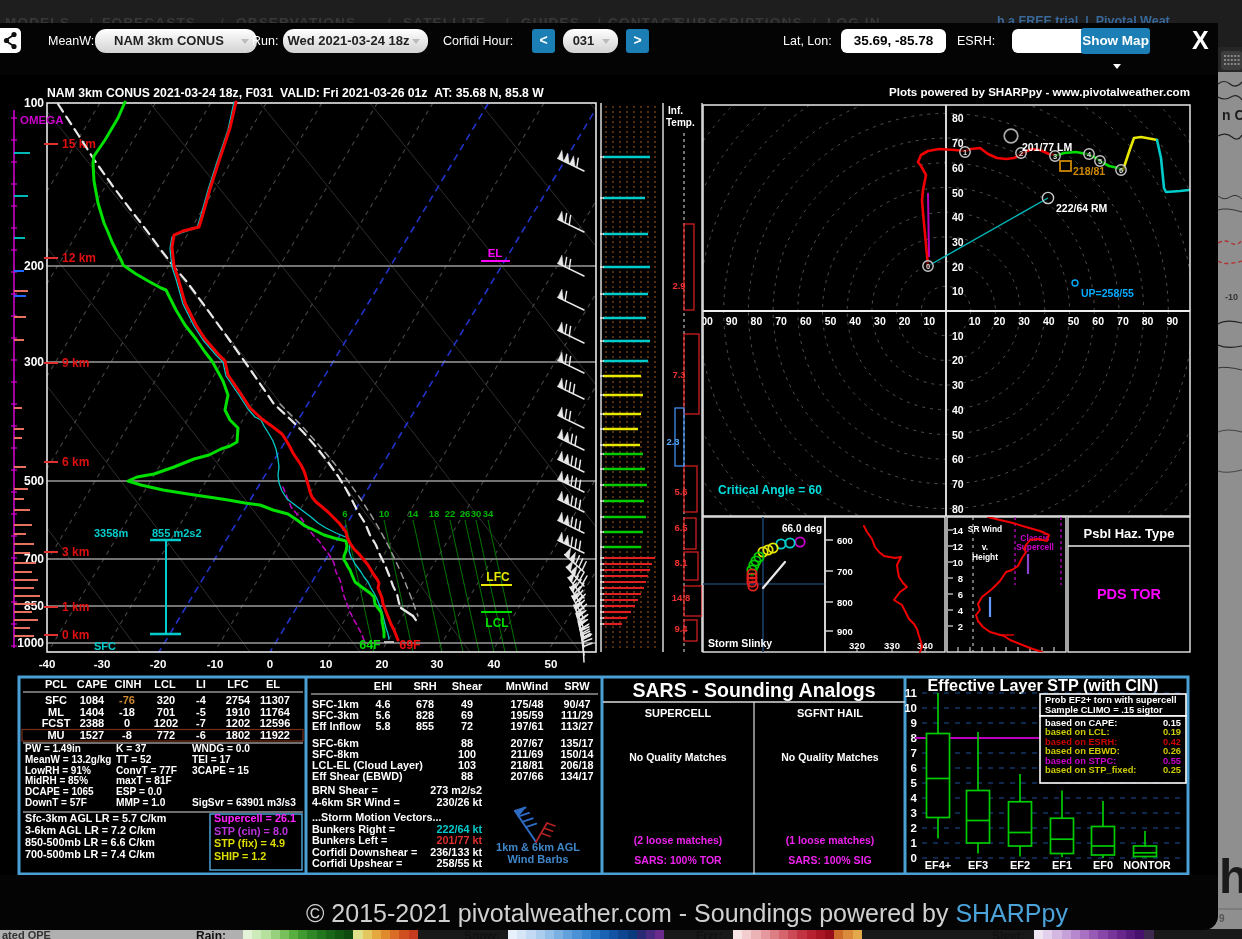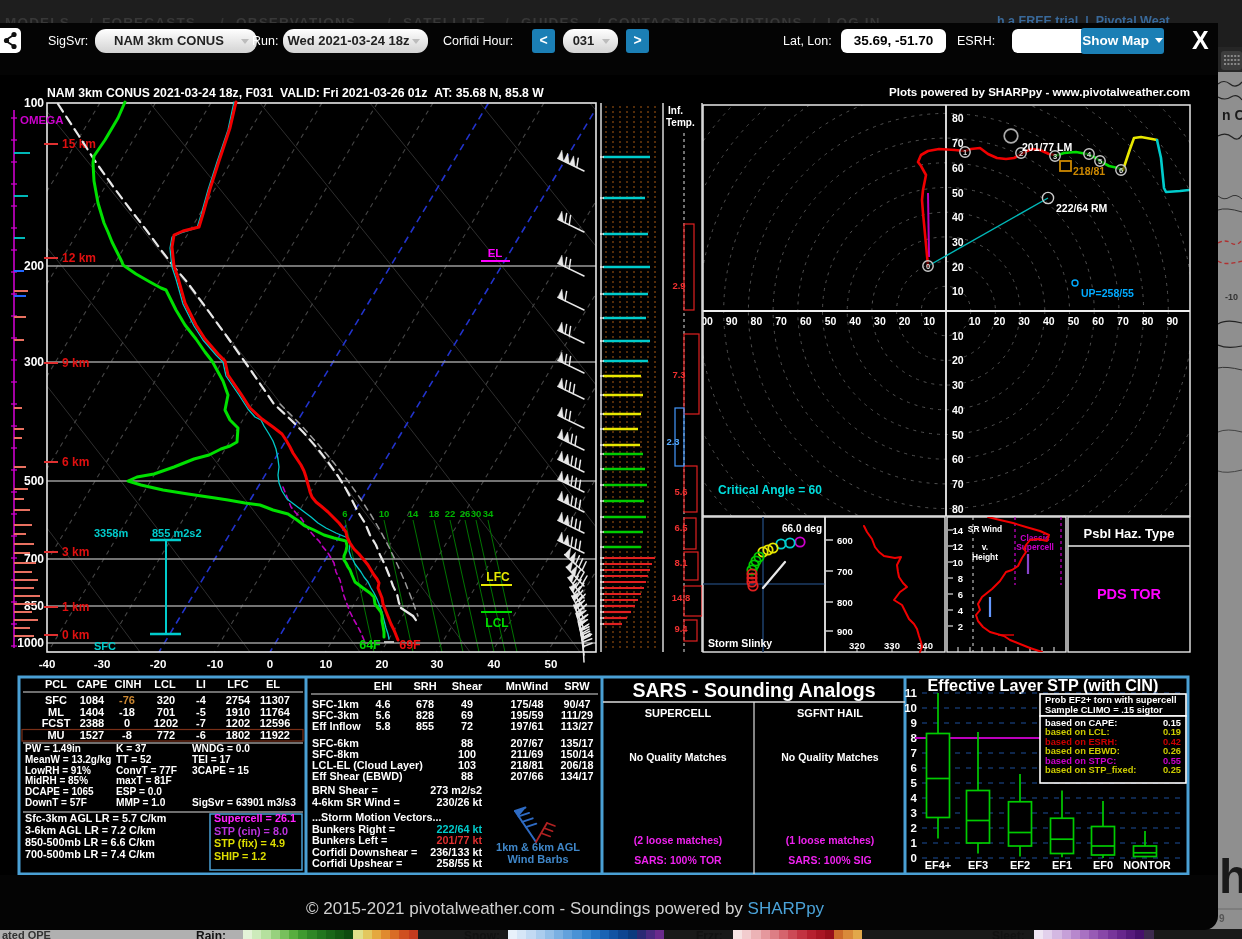--- a/index.html
+++ b/index.html
@@ -147,33 +147,33 @@
   <svg width="21" height="25" viewBox="0 0 21 25">
         <g fill="#111">
           <circle cx="6.5" cy="12.5" r="2.6"></circle>
           <circle cx="14" cy="6.5" r="2.6"></circle>
           <circle cx="14" cy="18.5" r="2.6"></circle>
           <path d="M6,12 L14,6.8 M6,13 L14,18.2" stroke="#111" stroke-width="1.8"></path>
         </g>
       </svg>
  </div>
 </div>
-<div class="lbl" style="left:48px">SigSvr:</div>
+<div class="lbl" style="left:48px">MeanW:</div>
 <div class="dd" style="left:95px;width:162px">NAM 3km CONUS<span class="ch"></span></div>
 <div class="lbl" style="left:252px">Run:</div>
 <div class="dd" style="left:283px;width:145px">Wed 2021-03-24 18z<span class="ch"></span></div>
 <div class="lbl" style="left:443px">Corfidi Hour:</div>
 <div class="btn" style="left:532px">&lt;</div>
 <div class="dd" style="left:563px;width:55px">031<span class="ch"></span></div>
 <div class="btn" style="left:626px">&gt;</div>
 <div class="lbl" style="left:783px">Lat, Lon:</div>
-<div class="inp" style="left:841px;width:105px">35.69, -51.70</div>
+<div class="inp" style="left:841px;width:105px">35.69, -85.78</div>
 <div class="lbl" style="left:957px">ESRH:</div>
 <div class="inp" style="left:1012px;width:78px"></div>
-<div style="position:absolute;left:1081px;top:28px;width:83px;height:26px;background:#1b7fb5;border-radius:3px;color:#fff;font-weight:bold;font-size:13.5px;text-align:center;line-height:26px">Show Map <span style="display:inline-block;width:0;height:0;border-left:4px solid transparent;border-right:4px solid transparent;border-top:5px solid #fff;margin-left:2px;vertical-align:2px"></span></div>
+<div style="position:absolute;left:1081px;top:28px;width:69px;height:26px;background:#1b7fb5;border-radius:3px;color:#fff;font-weight:bold;font-size:13.5px;text-align:center;line-height:26px">Show Map <span style="display:inline-block;width:0;height:0;border-left:4px solid transparent;border-right:4px solid transparent;border-top:5px solid #fff;margin-left:2px;vertical-align:2px"></span></div>
 <div style="position:absolute;left:1192px;top:26px;color:#fff;font-weight:bold;font-size:25px">X</div>
 <svg style="position:absolute;left:0;top:75px" width="1218" height="600" viewBox="0 75 1218 600">
     <rect x="0" y="75" width="1218" height="600" fill="#000"></rect>
     <text x="47" y="97" fill="#fff" font-size="12.2" font-weight="bold" text-anchor="start" font-family="&quot;Liberation Sans&quot;, sans-serif">NAM 3km CONUS 2021-03-24 18z, F031&nbsp;&nbsp;VALID: Fri 2021-03-26 01z&nbsp;&nbsp;AT: 35.68 N, 85.8 W</text>
     <text x="1190" y="96" fill="#fff" font-size="11.6" font-weight="bold" text-anchor="end" font-family="&quot;Liberation Sans&quot;, sans-serif">Plots powered by SHARPpy - www.pivotalweather.com</text>
     <clipPath id="skc">
       <rect x="47" y="103" width="549" height="549"></rect>
     </clipPath>
     <g clip-path="url(#skc)">
       <path d="M-80,652 Q-255,415 -510,103" fill="none" stroke="#2e2e2e" stroke-width="1"></path>
@@ -930,12 +930,12 @@
     <text x="1181" y="735.4" fill="#cccc00" font-size="9.3" font-weight="bold" text-anchor="end" font-family="&quot;Liberation Sans&quot;, sans-serif">0.19</text>
     <text x="1045" y="744.8" fill="#cc0000" font-size="9.3" font-weight="bold" text-anchor="start" font-family="&quot;Liberation Sans&quot;, sans-serif">based on ESRH:</text>
     <text x="1181" y="744.8" fill="#cc0000" font-size="9.3" font-weight="bold" text-anchor="end" font-family="&quot;Liberation Sans&quot;, sans-serif">0.42</text>
     <text x="1045" y="754.1999999999999" fill="#cccc00" font-size="9.3" font-weight="bold" text-anchor="start" font-family="&quot;Liberation Sans&quot;, sans-serif">based on EBWD:</text>
     <text x="1181" y="754.1999999999999" fill="#cccc00" font-size="9.3" font-weight="bold" text-anchor="end" font-family="&quot;Liberation Sans&quot;, sans-serif">0.26</text>
     <text x="1045" y="763.5999999999999" fill="#cc00cc" font-size="9.3" font-weight="bold" text-anchor="start" font-family="&quot;Liberation Sans&quot;, sans-serif">based on STPC:</text>
     <text x="1181" y="763.5999999999999" fill="#cc00cc" font-size="9.3" font-weight="bold" text-anchor="end" font-family="&quot;Liberation Sans&quot;, sans-serif">0.55</text>
     <text x="1045" y="772.9999999999999" fill="#cccc00" font-size="9.3" font-weight="bold" text-anchor="start" font-family="&quot;Liberation Sans&quot;, sans-serif">based on STP_fixed:</text>
     <text x="1181" y="772.9999999999999" fill="#cccc00" font-size="9.3" font-weight="bold" text-anchor="end" font-family="&quot;Liberation Sans&quot;, sans-serif">0.25</text>
   </svg>
-<div style="position:absolute;left:306px;top:899px;color:#d0d0d0;font-size:17px;white-space:nowrap">© 2015-2021 pivotalweather.com - Soundings powered by <span style="color:#4ba3d9">SHARPpy</span></div>
+<div style="position:absolute;left:306px;top:899px;color:#d0d0d0;font-size:25px;white-space:nowrap">© 2015-2021 pivotalweather.com - Soundings powered by <span style="color:#4ba3d9">SHARPpy</span></div>
 </body></html>

